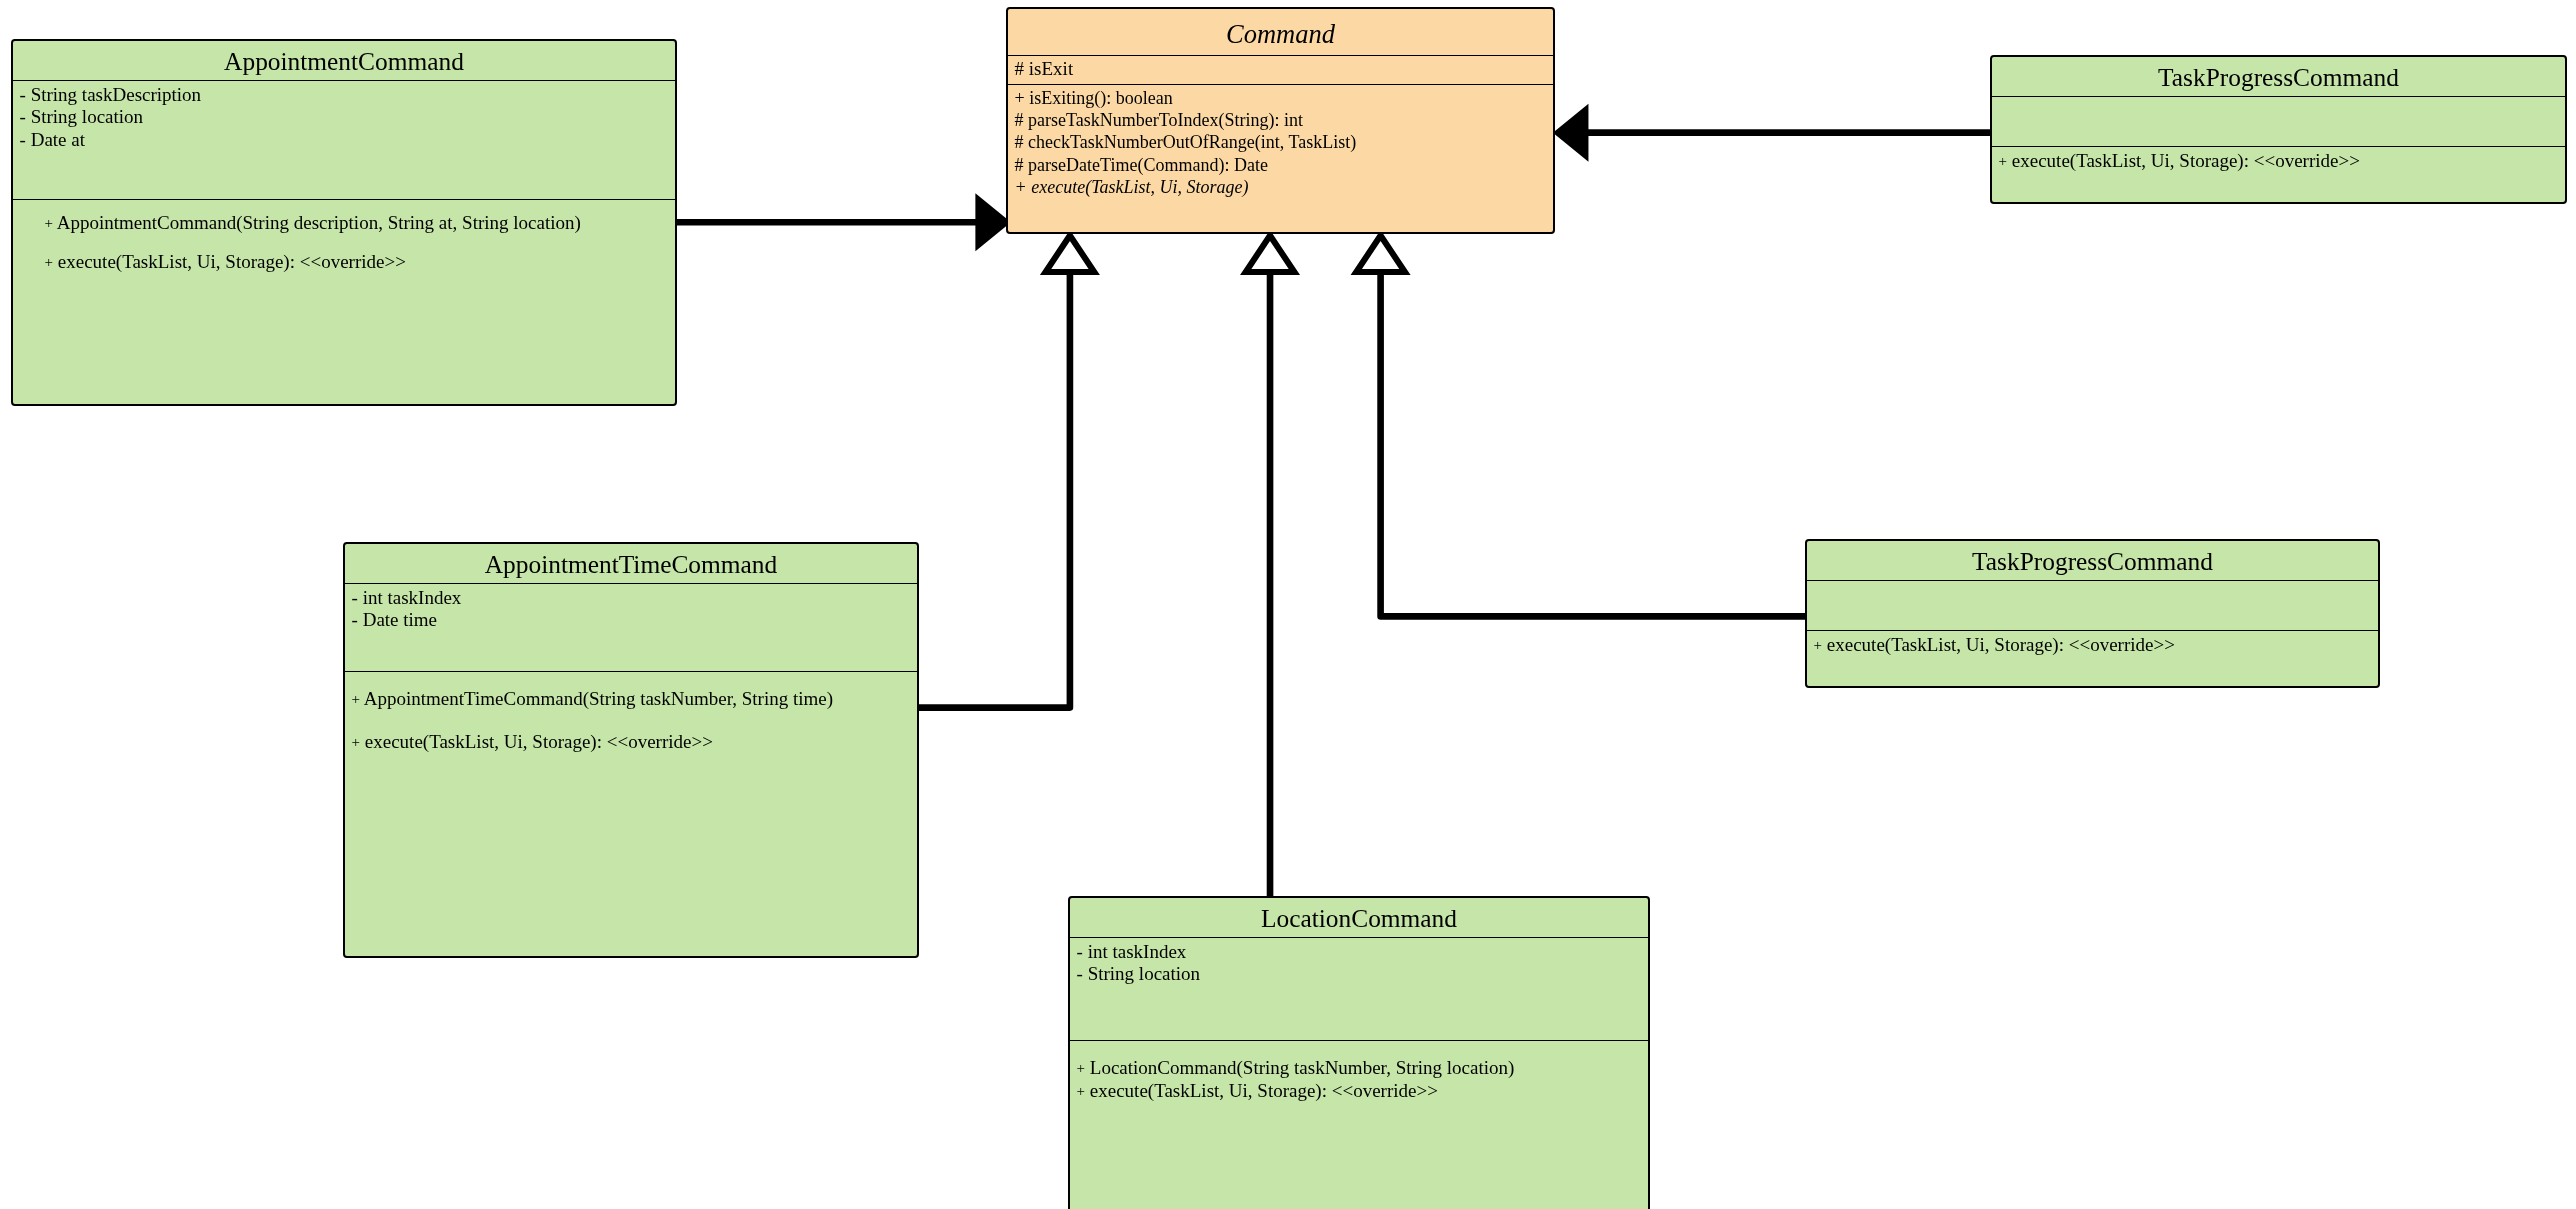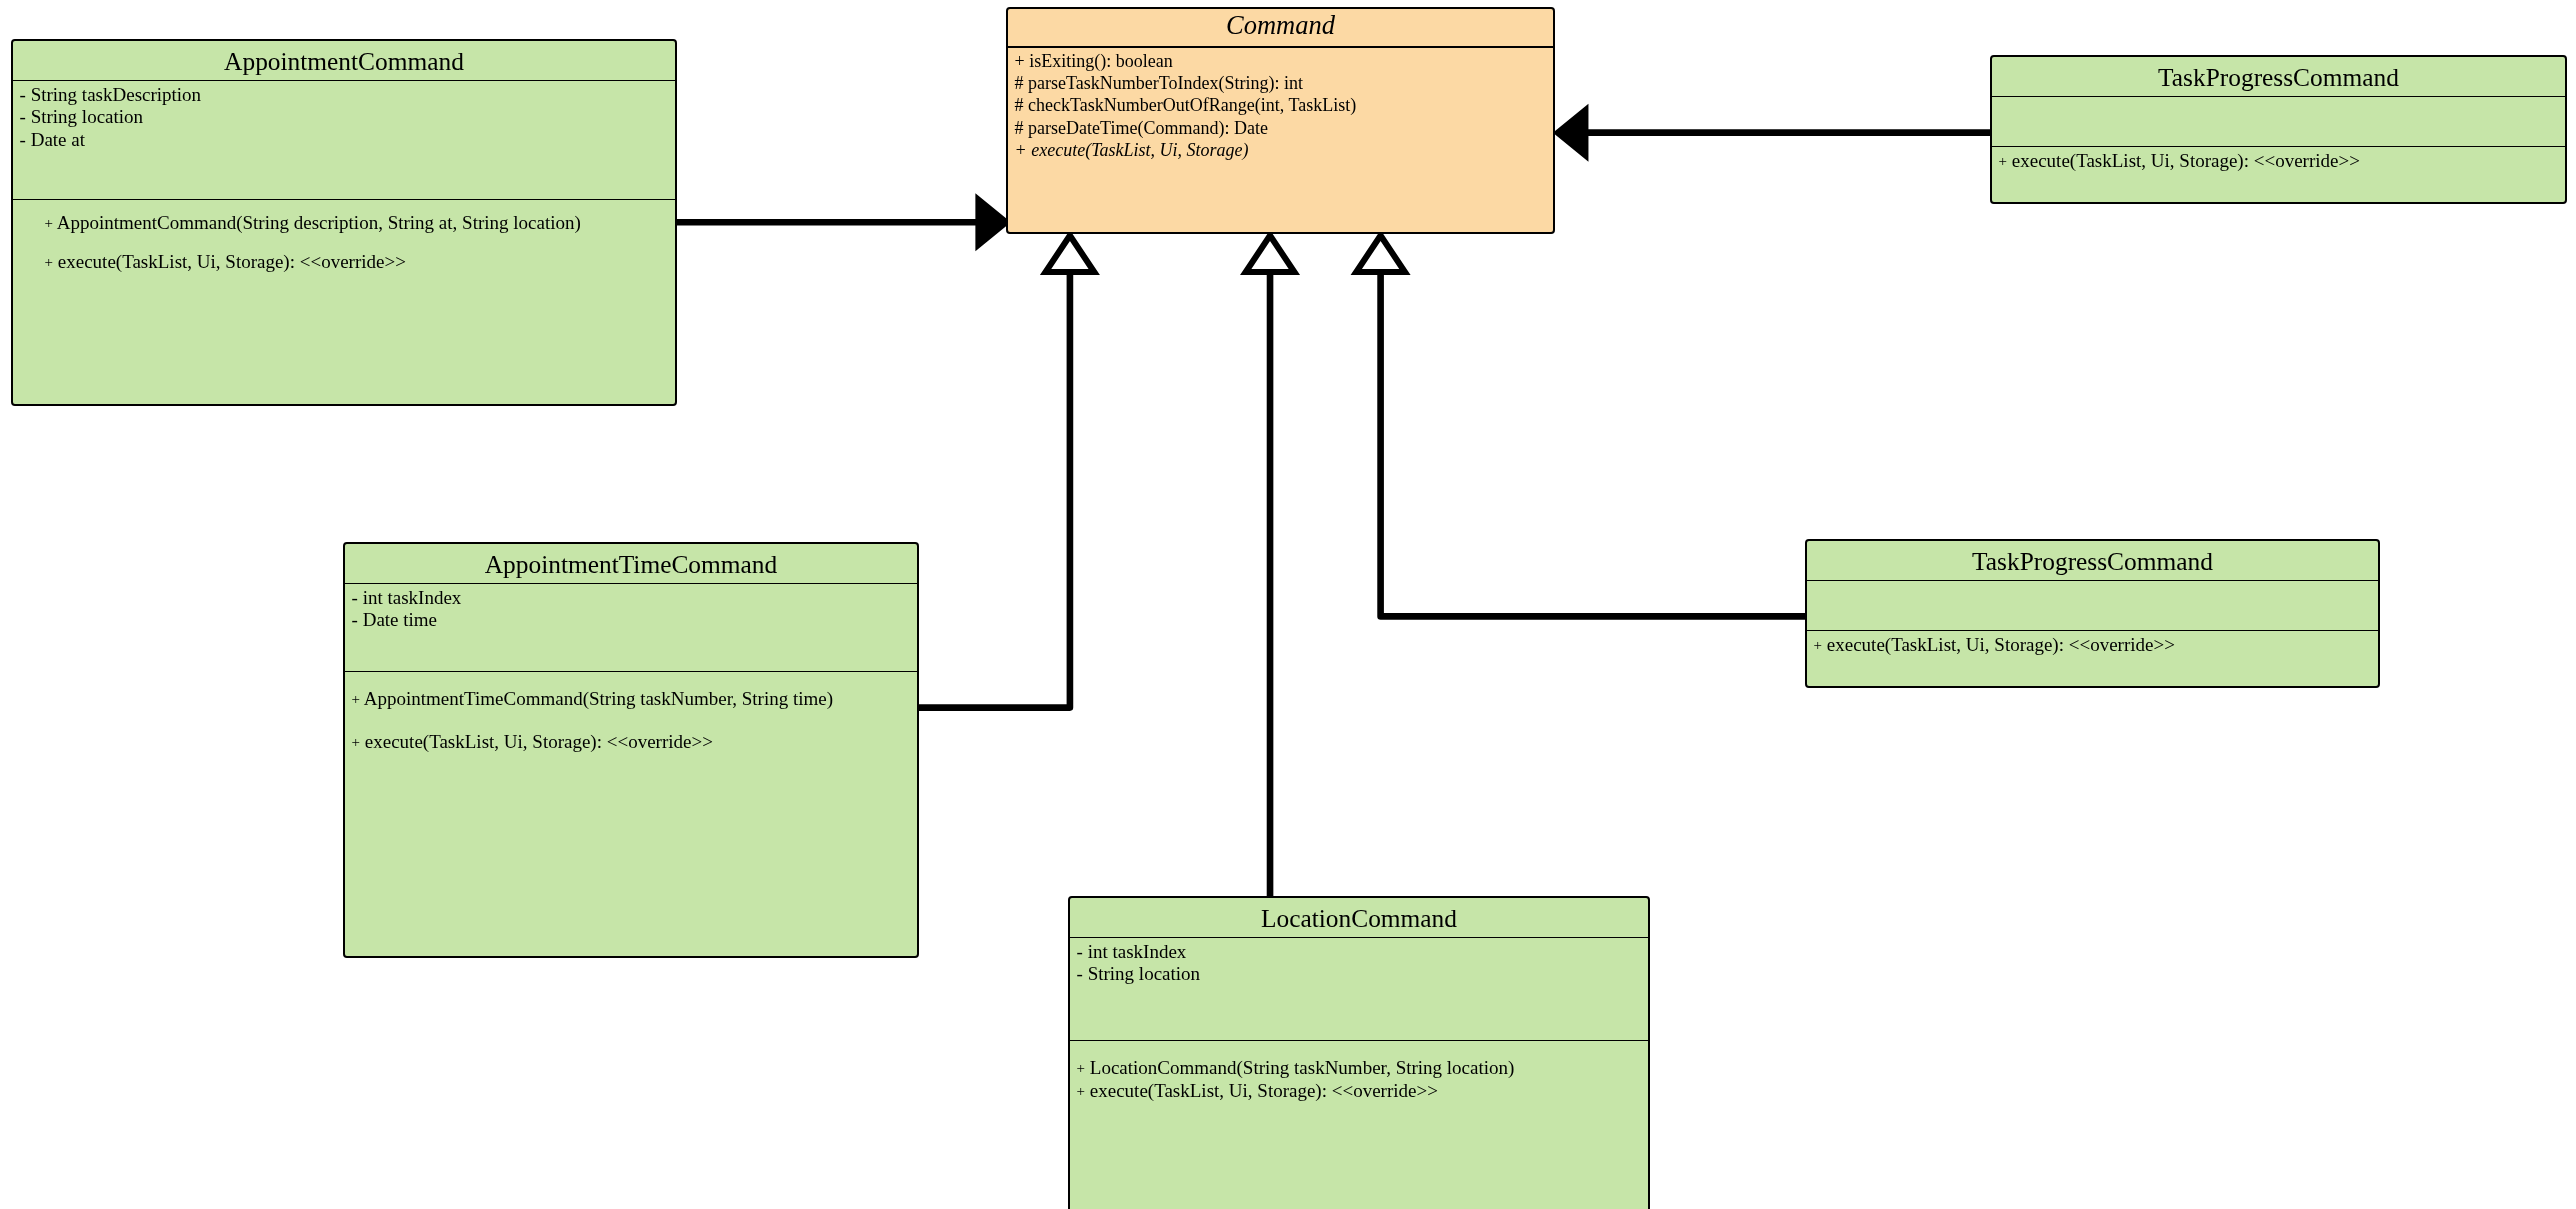--- a/index.html
+++ b/index.html
@@ -37,21 +37,21 @@
     text-align: center;
     font-size: 25.4px;
     line-height: 1.05;
     color: #000000;
     padding: 6.6px 5.5px 5.5px 5.5px;
     white-space: nowrap;
   }
   .abstract-class .class-name {
     font-style: italic;
     font-size: 26.5px;
-    padding-top: 3px;
+    padding-top: 12px;
   }
 
   .divider {
     width: 100%;
     height: 0;
     border-top: 1.7px solid #000000;
   }
 
   .compartment {
     box-sizing: border-box;
@@ -165,20 +165,23 @@
     <div class="divider"></div>
     <div class="compartment ops-appointment">
       <div class="member"><span class="vis">+</span> <span>AppointmentCommand(String description, String at, String location)</span></div>
       <div class="member"><span class="vis">+</span> <span>execute(TaskList, Ui, Storage): &lt;&lt;override&gt;&gt;</span></div>
     </div>
   </div>
 
   <div class="uml-class abstract-class" style="left:1006px; top:7.2px; width:549px; height:227px;">
     <div class="class-name">Command</div>
     <div class="divider"></div>
+    <div class="compartment cmd-attrs">
+      <div class="member"><span>#</span> <span>isExit</span></div>
+    </div>
     <div class="divider"></div>
     <div class="compartment cmd-ops">
       <div class="member"><span>+</span> <span>isExiting(): boolean</span></div>
       <div class="member"><span>#</span> <span>parseTaskNumberToIndex(String): int</span></div>
       <div class="member"><span>#</span> <span>checkTaskNumberOutOfRange(int, TaskList)</span></div>
       <div class="member"><span>#</span> <span>parseDateTime(Command): Date</span></div>
       <div class="member italic-member"><span>+</span> <span>execute(TaskList, Ui, Storage)</span></div>
     </div>
   </div>
 

